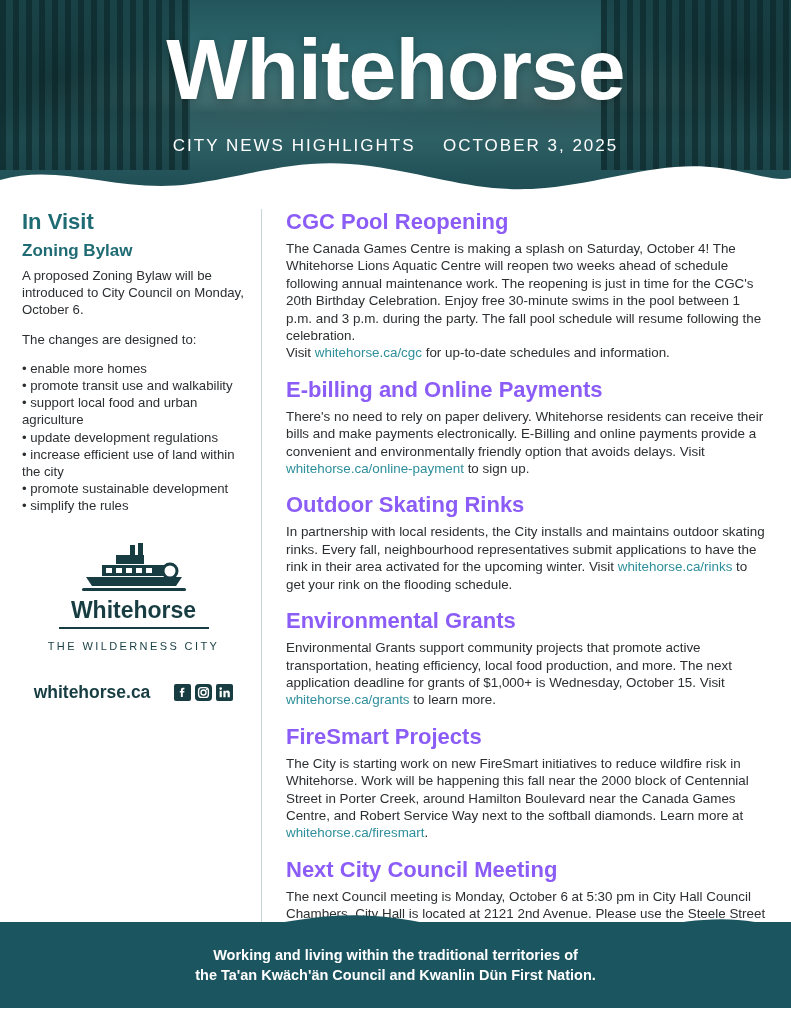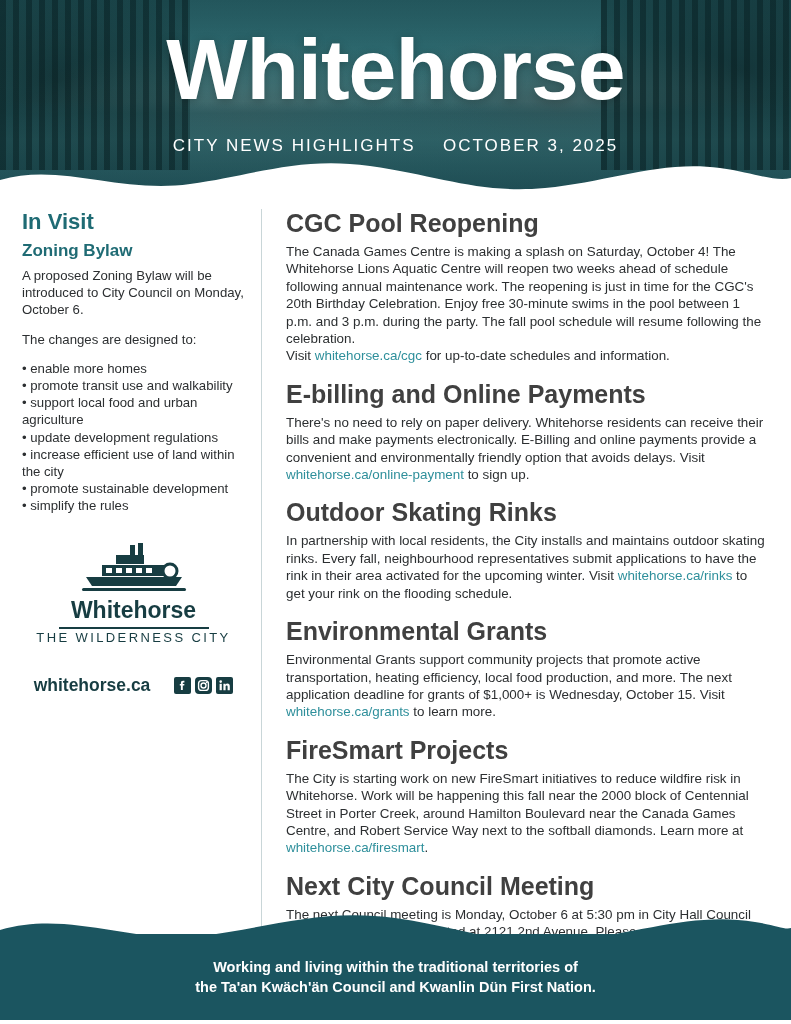--- a/index.html
+++ b/index.html
@@ -130,22 +130,22 @@
     line-height: 17.2px;
     margin: 0 0 12px 0;
   }
   .bullets div { margin: 0; }
   a.link, .link {
     color: #2e8f9b;
     text-decoration: none;
   }
 
   h3.section {
-    color: #404040;
-    font-size: 25px;
+    color: #8b5cf6;
+    font-size: 22px;
     margin: 0 0 5px 0;
     font-weight: bold;
   }
   .sec { margin-bottom: 15px; }
   .sec .body {
     color: #2c2f31;
     font-size: 13.4px;
     line-height: 17.4px;
     margin: 0;
   }
@@ -162,24 +162,24 @@
     display: block;
   }
   .logo-name {
     font-size: 23px;
     font-weight: bold;
     color: #173d42;
     letter-spacing: 0px;
     margin-top: 2px;
   }
   .logo-tag {
-    font-size: 13px;
+    font-size: 11px;
     letter-spacing: 2.4px;
     color: #173d42;
-    margin-top: 1px;
+    margin-top: 11px;
   }
   .logo-rule {
     width: 150px; height: 2px; background: #173d42;
     margin: 3px auto 0 auto;
   }
   .url-row {
     margin-top: 30px;
     display: flex;
     align-items: center;
     justify-content: center;
@@ -196,21 +196,21 @@
   
   .footer {
     position: absolute;
     left: 0; bottom: 0;
     width: 791px;
     height: 120px;
   }
   .footer-wave { position:absolute; left:0; top:0; width:791px; height: 52px; }
   .footer-band {
     position: absolute;
-    left: 0; bottom: 4px;
+    left: 0; bottom: 16px;
     width: 791px;
     height: 86px;
     background: #1b5560;
     display: flex;
     flex-direction: column;
     align-items: center;
     justify-content: center;
   }
   .footer-band div {
     color: #ffffff;

